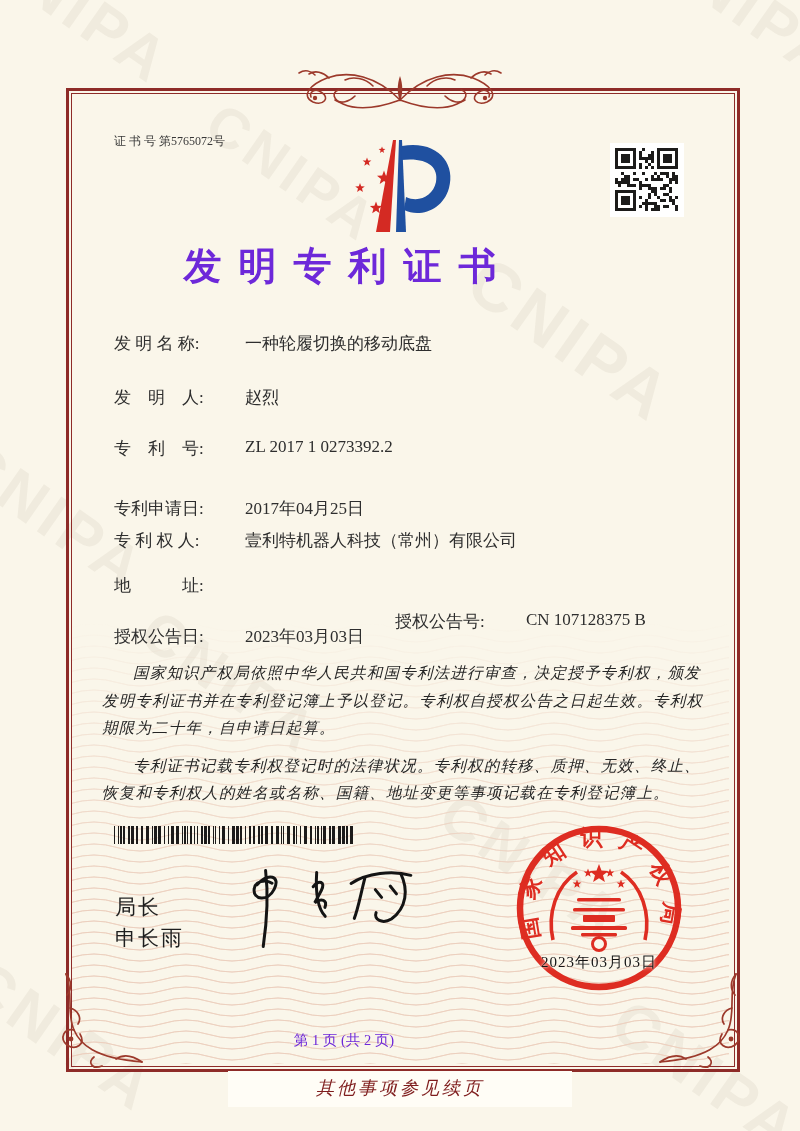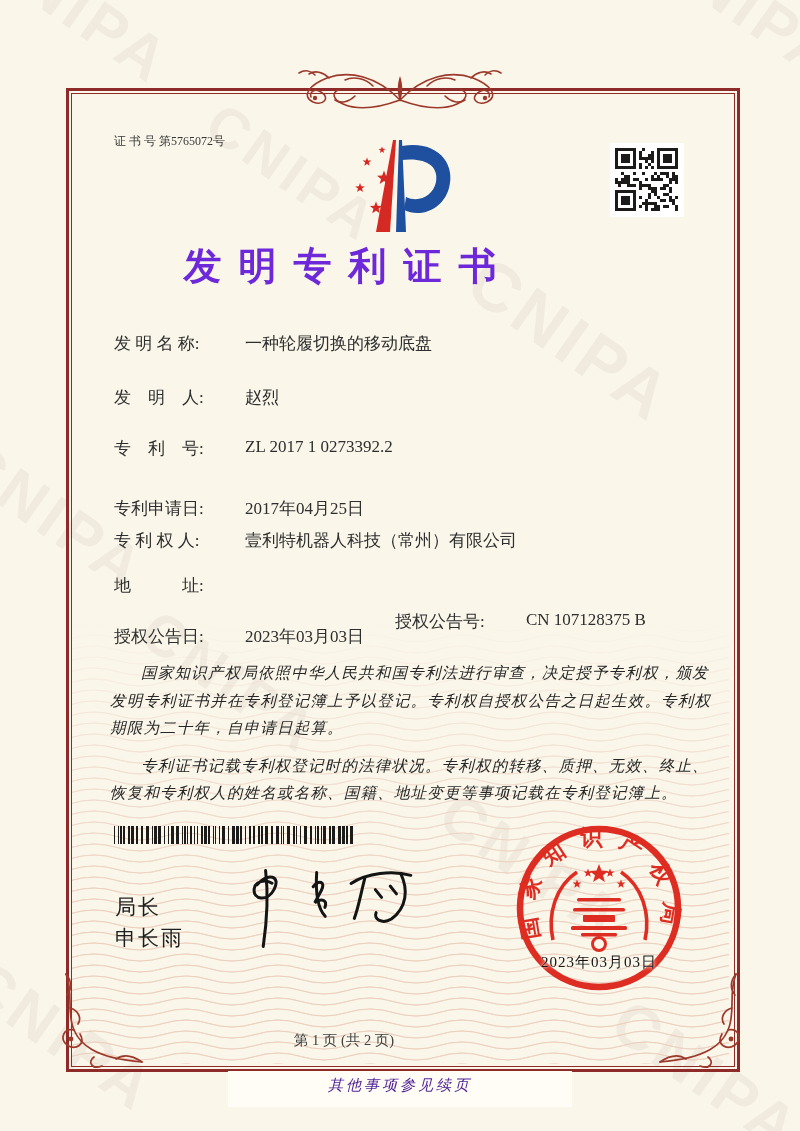--- a/index.html
+++ b/index.html
@@ -44,44 +44,44 @@
     position:absolute;left:0;top:241px;width:680px;text-align:center;
     font-family:"Liberation Sans","DejaVu Sans",sans-serif;
     font-weight:700;font-size:38px;letter-spacing:17px;text-indent:17px;
     color:#6d28d9;z-index:3;
   }
   .row{position:absolute;left:114px;display:flex;font-size:17px;z-index:3;color:#2e2e2e;gap:28px;}
   .row .lbl{white-space:pre;width:103px;flex:none;}
   .row .val{white-space:pre;}
   .row .val-wrap{width:478px;line-height:1.62;white-space:normal;}
   #row-grant2{left:395px;}
-  .paras{position:absolute;left:110px;top:659px;width:614px;z-index:3;}
+  .paras{position:absolute;left:102px;top:659px;width:614px;z-index:3;}
   .paras p{
     margin:0 0 10px 0;text-indent:2em;
     font-style:italic;font-size:15.5px;line-height:1.78;letter-spacing:1.2px;
     color:#262626;
   }
   .barcode{position:absolute;left:114px;top:826px;z-index:3;}
   .signer{position:absolute;left:115px;z-index:3;
     font-family:"Liberation Sans","DejaVu Sans",sans-serif;
     font-size:21px;color:#1e1e1e;letter-spacing:2px;}
   #signer-title{top:893px;}
   #signer-name{top:924px;}
   .signature{position:absolute;left:228px;top:860px;z-index:3;}
   .seal{position:absolute;left:513px;top:822px;z-index:3;opacity:.95;}
   .seal-date{
     position:absolute;left:513px;top:953px;width:172px;text-align:center;
     font-size:15px;letter-spacing:1px;color:#141414;z-index:4;
     text-shadow:0 0 2px #fdf8ee,0 0 4px #fdf8ee;
   }
-  .page-no{position:absolute;left:0;top:1031px;width:688px;text-align:center;font-size:14.5px;color:#404040;z-index:3;}
+  .page-no{position:absolute;left:0;top:1031px;width:688px;text-align:center;font-size:14.5px;color:#6d28d9;z-index:3;}
   .note-strip{position:absolute;left:228px;top:1071px;width:344px;height:36px;background:#fffdf6;z-index:2;}
   .note{
     position:absolute;left:0;top:1076px;width:800px;text-align:center;
-    font-style:italic;font-size:15px;letter-spacing:3px;color:#4c1d95;z-index:3;
+    font-style:italic;font-size:18px;letter-spacing:3px;color:#7f1d1d;z-index:3;
   }
 </style>
 </head>
 <body>
 
 <span class="wm" style="left:-30px;top:-28px">CNIPA</span>
 <span class="wm" style="left:640px;top:-30px">CNIPA</span>
 <span class="wm" style="left:195px;top:140px;font-size:56px">CNIPA</span>
 <span class="wm" style="left:455px;top:300px;font-size:68px">CNIPA</span>
 <span class="wm" style="left:-55px;top:480px">CNIPA</span>

